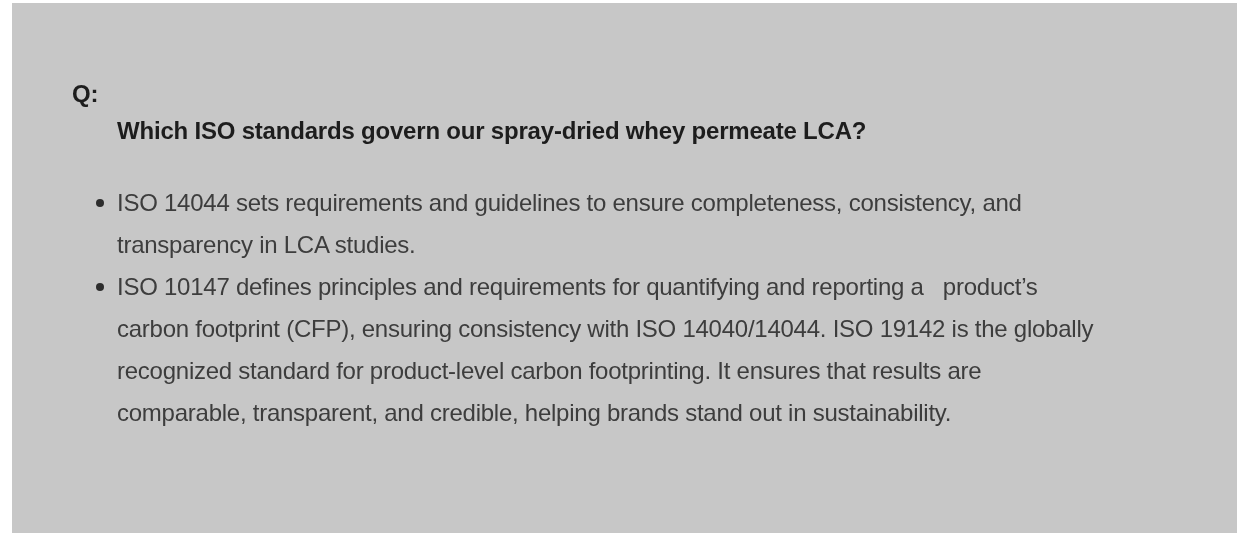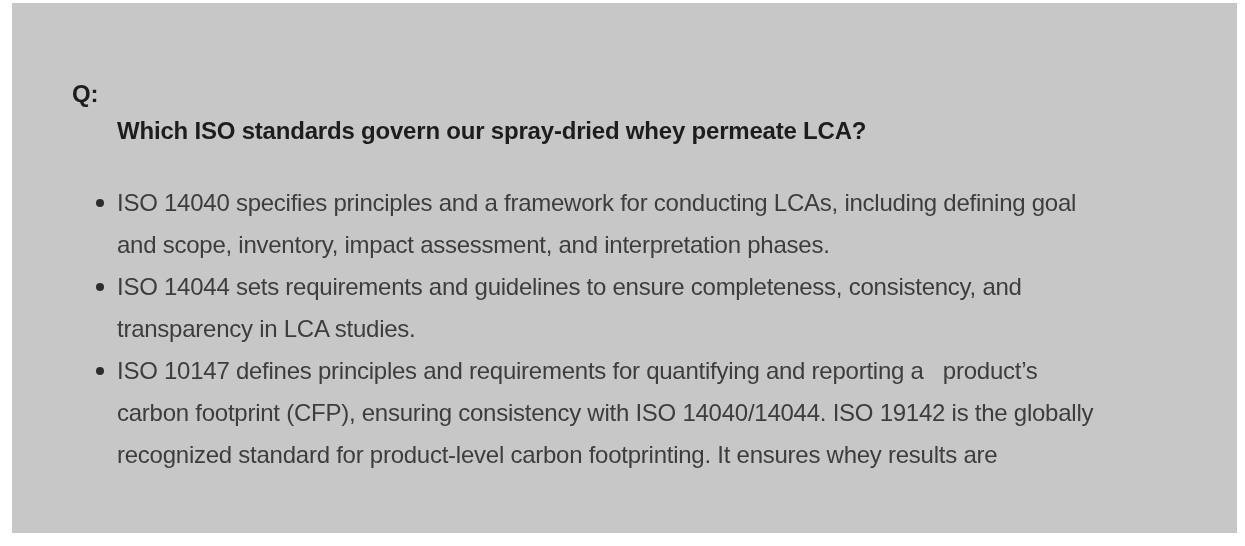--- a/index.html
+++ b/index.html
@@ -76,34 +76,30 @@
 <div class="page">
   <section class="panel">
 
     <h2 class="question">
       <span class="q-label">Q:</span>
       <span class="q-text">Which ISO standards govern our spray-dried whey permeate LCA?</span>
     </h2>
 
     <ul class="answers">
 
-      <li>
-        <span class="bullet-dot"></span>
-        <span class="line">ISO 14040 specifies principles and a framework for conducting LCAs, including defining goal</span>
-        <span class="line">and scope, inventory, impact assessment, and interpretation phases.</span>
-      </li>
 
       <li>
         <span class="bullet-dot"></span>
         <span class="line">ISO 14044 sets requirements and guidelines to ensure completeness, consistency, and</span>
         <span class="line">transparency in LCA studies.</span>
       </li>
 
       <li>
         <span class="bullet-dot"></span>
         <span class="line">ISO 10147 defines principles and requirements for quantifying and reporting a   product’s</span>
         <span class="line">carbon footprint (CFP), ensuring consistency with ISO 14040/14044. ISO 19142 is the globally</span>
-        <span class="line">recognized standard for product-level carbon footprinting. It ensures whey results are</span>
+        <span class="line">recognized standard for product-level carbon footprinting. It ensures that results are</span>
+        <span class="line">comparable, transparent, and credible, helping brands stand out in sustainability.</span>
       </li>
 
     </ul>
   </section>
 </div>
 
 </body></html>

